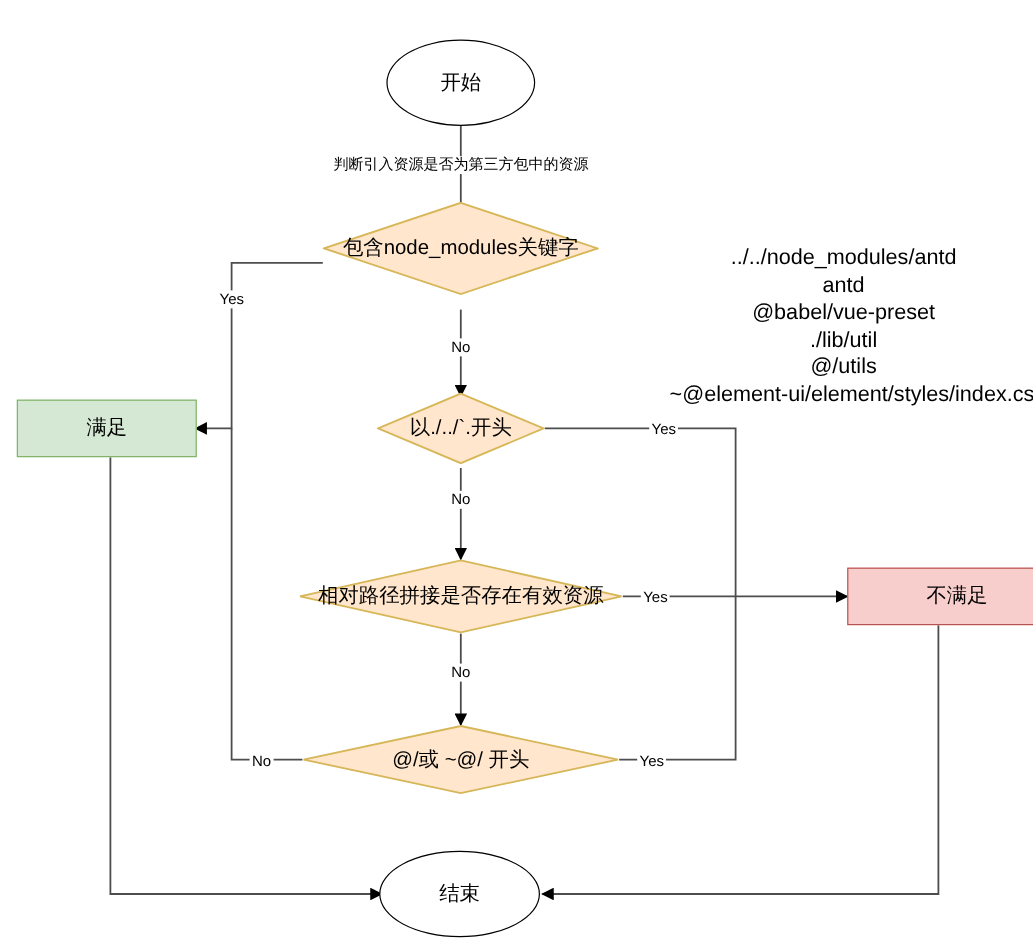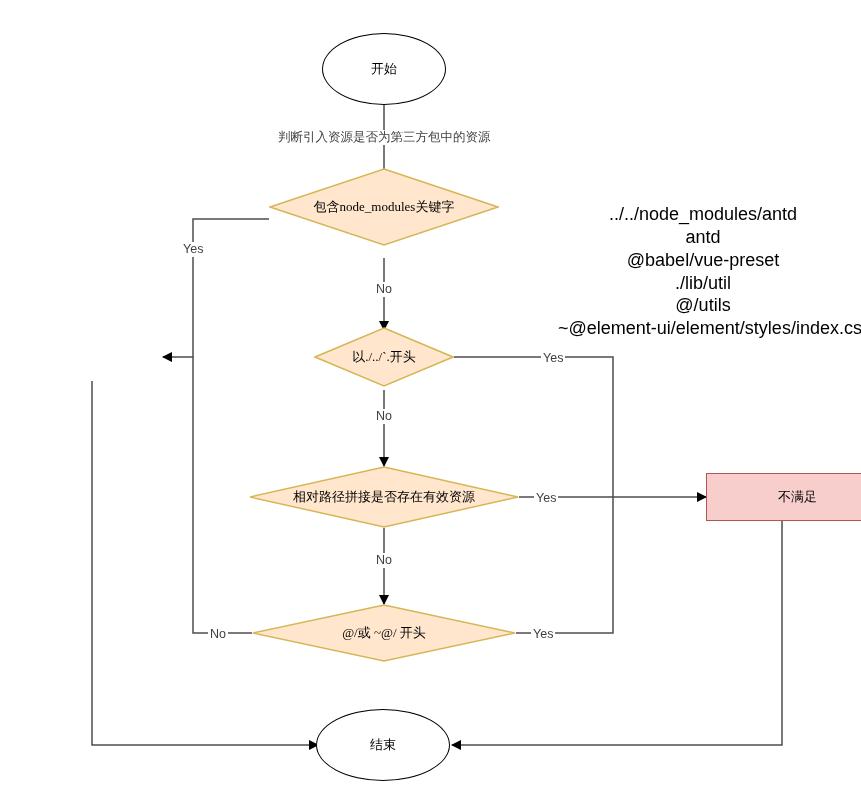--- a/index.html
+++ b/index.html
@@ -26,25 +26,24 @@
     width: 861px;
     height: 791px;
   }
   .node {
     position: absolute;
     box-sizing: border-box;
     display: flex;
     align-items: center;
     justify-content: center;
     text-align: center;
-    font-size: 13px;
+    font-size: 17px;
     line-height: 1.25;
     color: #000000;
     white-space: nowrap;
-    font-family: Liberation Serif, serif;
   }
   
   .terminator {
     border: 1.4px solid #000000;
     border-radius: 50%;
     background: #ffffff;
   }
   
   .rect {
     border: 1.4px solid;
@@ -79,21 +78,21 @@
     font-size: 18px;
     line-height: 1.27;
     color: #000000;
     text-align: center;
     white-space: pre;
   }
   .edge-label {
     position: absolute;
     font-size: 12.5px;
     line-height: 1;
-    color: #404040;
+    color: #000000;
     background: #ffffff;
     padding: 1px 2px;
     white-space: nowrap;
   }
 </style>
 </head>
 <body>
 
 <div id="canvas">
 
@@ -154,20 +153,23 @@
     <span class="dia-label">以./../`.开头</span>
   </div>
 
   <div class="node decision" style="left:252px; top:604px; width:264px; height:58px;">
     <svg class="dia-shape" viewBox="0 0 264 58" preserveAspectRatio="none" xmlns="http://www.w3.org/2000/svg">
       <polygon points="132,1 263,29 132,57 1,29" fill="#ffe6cc" stroke="#d6b656" stroke-width="1.5"></polygon>
     </svg>
     <span class="dia-label">@/或 ~@/ 开头</span>
   </div>
 
+  <div class="node rect rect-ok" style="left:14px; top:333px; width:150px; height:48px;">
+    <span>满足</span>
+  </div>
 
   <div class="node rect rect-bad" style="left:706px; top:473px; width:183px; height:48px;">
     <span>不满足</span>
   </div>
 
   <div class="node terminator" style="left:316px; top:709px; width:134px; height:72px;">
     <span>结束</span>
   </div>
 
   <div class="edge-label" style="left:276px; top:130px;">判断引入资源是否为第三方包中的资源</div>

